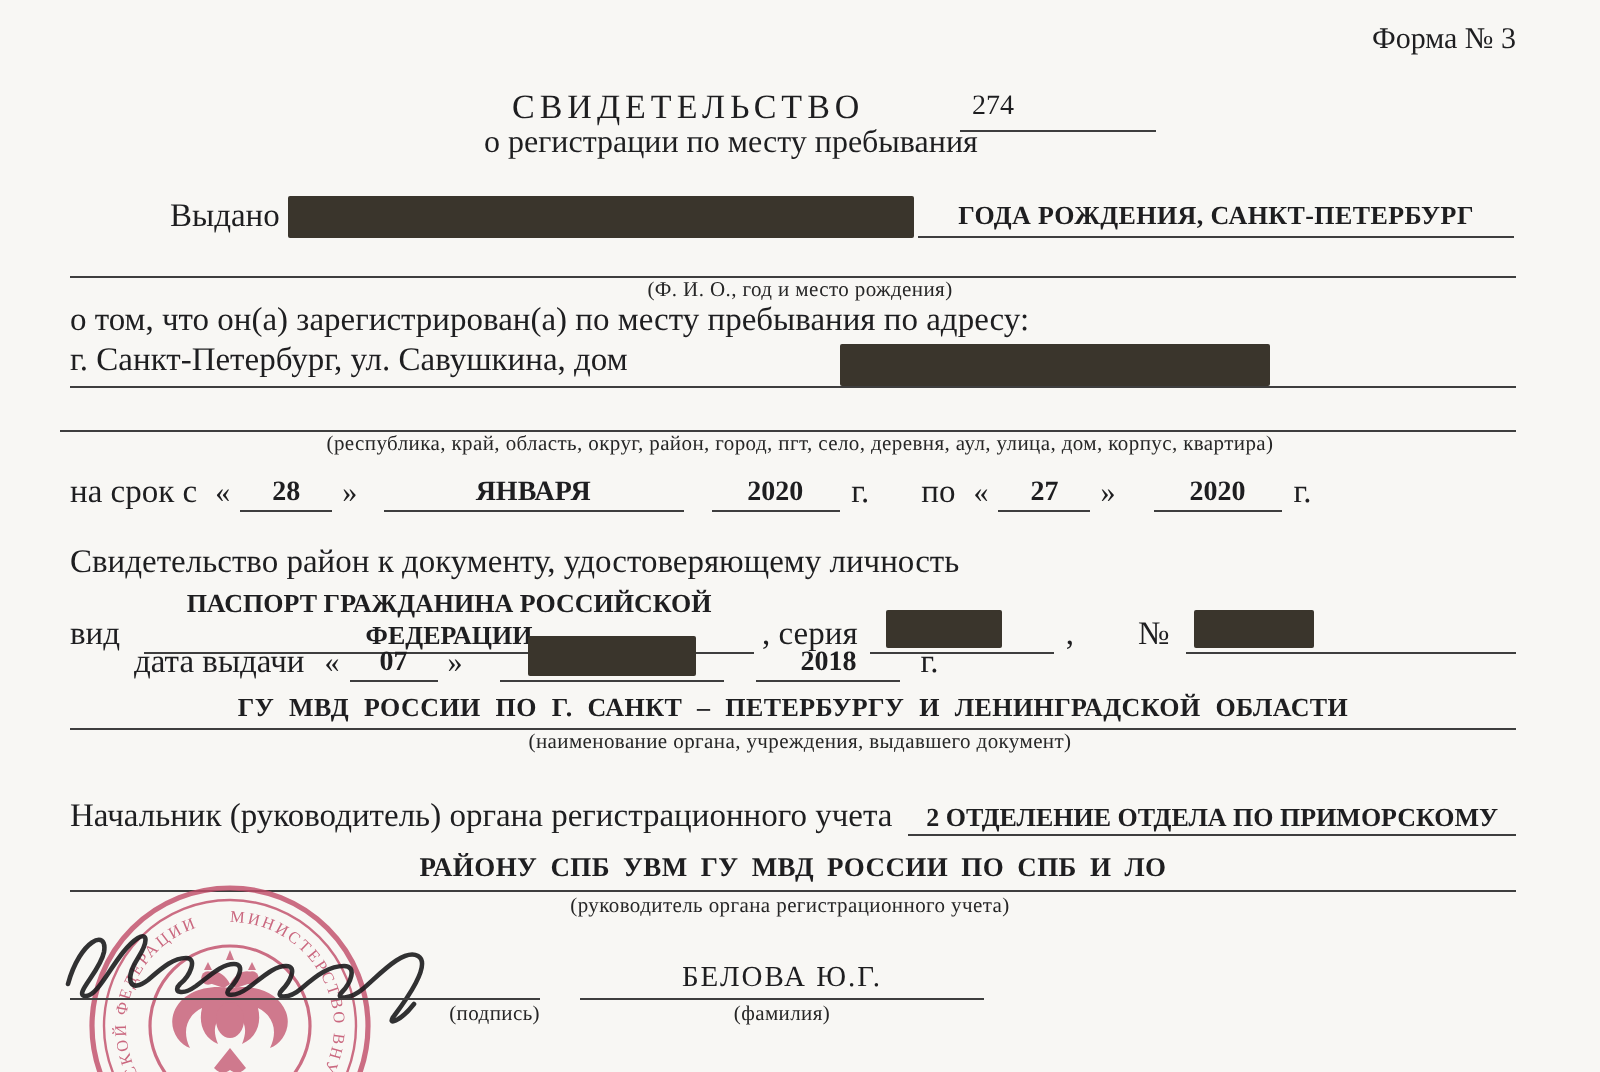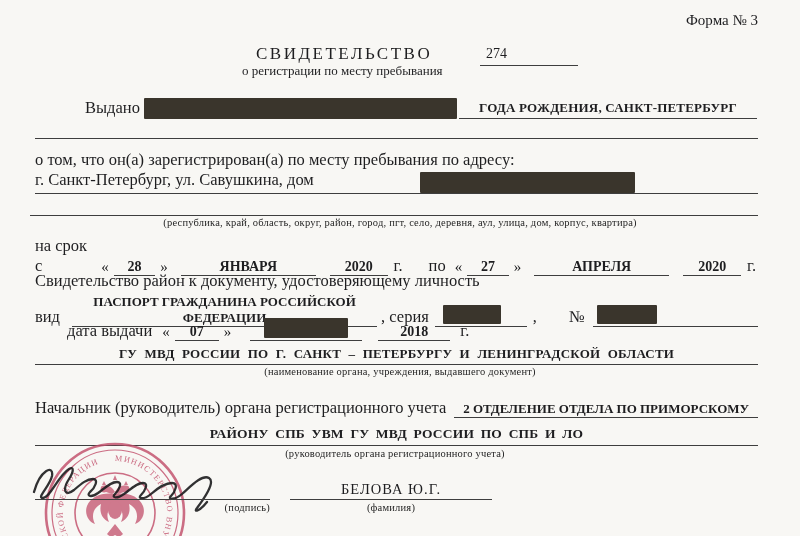--- a/index.html
+++ b/index.html
@@ -18,21 +18,21 @@
   .row{display:flex;align-items:flex-end;}
   .field{display:inline-block;text-align:center;border-bottom:1.4px solid #3e3e3e;
          font-weight:bold;font-size:14px;position:relative;}
   .qt{font-size:15px;margin:0 5px;}
   .t16{font-size:16.5px;}
   
   #form-label{top:12px;right:42px;font-size:15px;}
   #title{top:44px;left:256px;font-size:17px;letter-spacing:2.5px;}
   #cert-number{top:46px;left:480px;width:92px;font-size:14px;padding-left:6px;height:19px;
                border-bottom:1.4px solid #3e3e3e;text-align:left;}
-  #subtitle{top:63px;left:242px;font-size:13px;text-align:center;}
+  #subtitle{top:63px;left:242px;font-size:16px;text-align:center;}
   
   #issued-label{top:98px;left:85px;font-size:16.5px;}
   #redact-name{top:98px;left:144px;width:313px;height:21px;}
   #issued-suffix{top:100px;left:459px;width:298px;height:18px;}
   #line-fio{top:138px;left:35px;width:723px;}
   #caption-fio{top:140px;left:0;width:800px;text-align:center;}
   #statement{top:150px;left:35px;}
   
   #address-value{top:170px;left:35px;}
   #redact-address{top:172px;left:420px;width:215px;height:21px;}
@@ -69,20 +69,21 @@
   <div class="abs" id="form-label">Форма № 3</div>
 
   <div class="abs" id="title">СВИДЕТЕЛЬСТВО</div>
   <div class="abs" id="cert-number">274</div>
   <div class="abs" id="subtitle">о регистрации по месту пребывания</div>
 
   <div class="abs body-text" id="issued-label">Выдано</div>
   <div class="abs redact" id="redact-name"></div>
   <div class="abs bold-fill uline" id="issued-suffix">ГОДА РОЖДЕНИЯ, САНКТ-ПЕТЕРБУРГ</div>
   <div class="abs hline" id="line-fio"></div>
+  <div class="abs cap" id="caption-fio">(Ф. И. О., год и место рождения)</div>
 
   <div class="abs body-text" id="statement">о том, что он(а) зарегистрирован(а) по месту пребывания по адресу:</div>
 
   <div class="abs body-text" id="address-value">г. Санкт-Петербург, ул. Савушкина, дом</div>
   <div class="abs redact" id="redact-address"></div>
   <div class="abs hline" id="line-address"></div>
   <div class="abs hline" id="line-address2"></div>
   <div class="abs cap" id="caption-address">(республика, край, область, округ, район, город, пгт, село, деревня, аул, улица, дом, корпус, квартира)</div>
 
   <div class="abs row" id="period-row">
@@ -90,21 +91,20 @@
     <span class="qt">«</span>
     <span class="field" style="width:46px">28</span>
     <span class="qt">»</span>
     <span class="field" style="width:150px;margin-left:8px">ЯНВАРЯ</span>
     <span class="field" style="width:64px;margin-left:14px">2020</span>
     <span class="t16" style="margin-left:6px">г.</span>
     <span class="t16" style="margin-left:22px">по</span>
     <span class="qt">«</span>
     <span class="field" style="width:46px">27</span>
     <span class="qt">»</span>
-    <span class="field" style="width:150px;margin-left:8px">АПРЕЛЯ</span>
     <span class="field" style="width:64px;margin-left:14px">2020</span>
     <span class="t16" style="margin-left:6px">г.</span>
   </div>
 
   <div class="abs body-text" id="identity-intro">Свидетельство район к документу, удостоверяющему личность</div>
 
   <div class="abs row" id="vid-row">
     <span class="t16">вид</span>
     <span class="field" style="width:305px;font-size:13px;margin-left:12px">ПАСПОРТ ГРАЖДАНИНА РОССИЙСКОЙ ФЕДЕРАЦИИ</span>
     <span class="t16" style="margin-left:4px">, серия</span>

